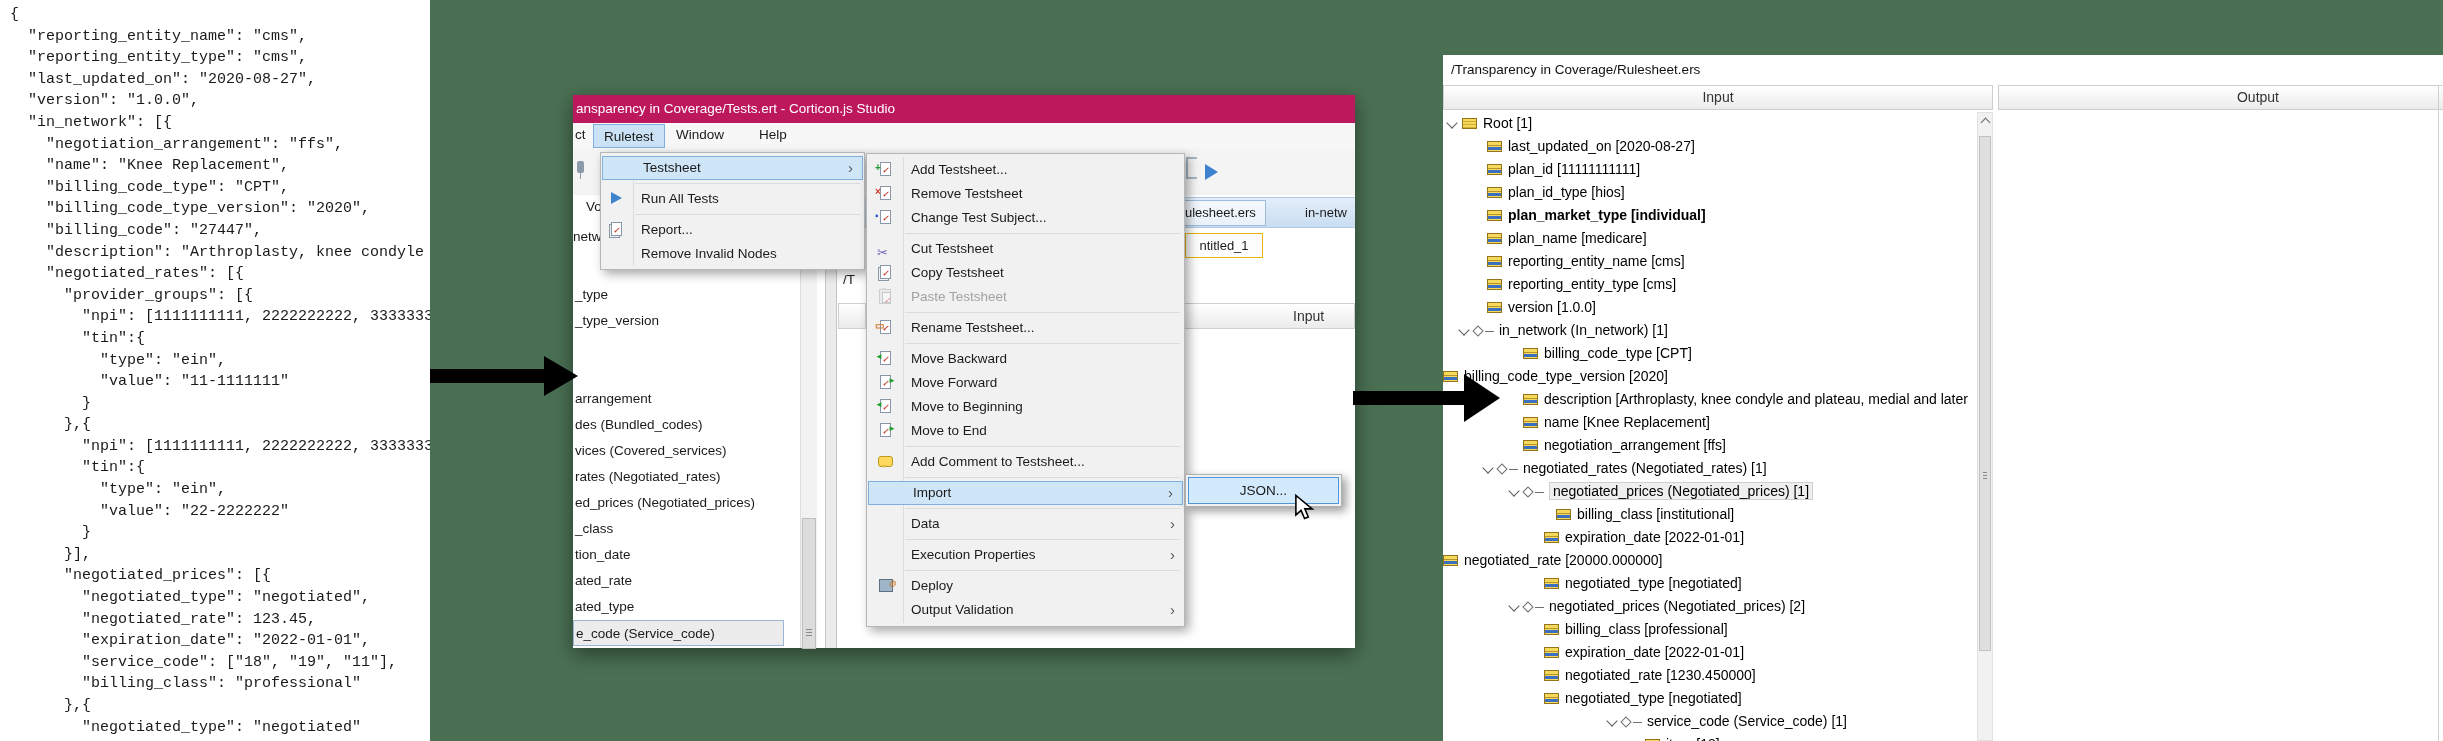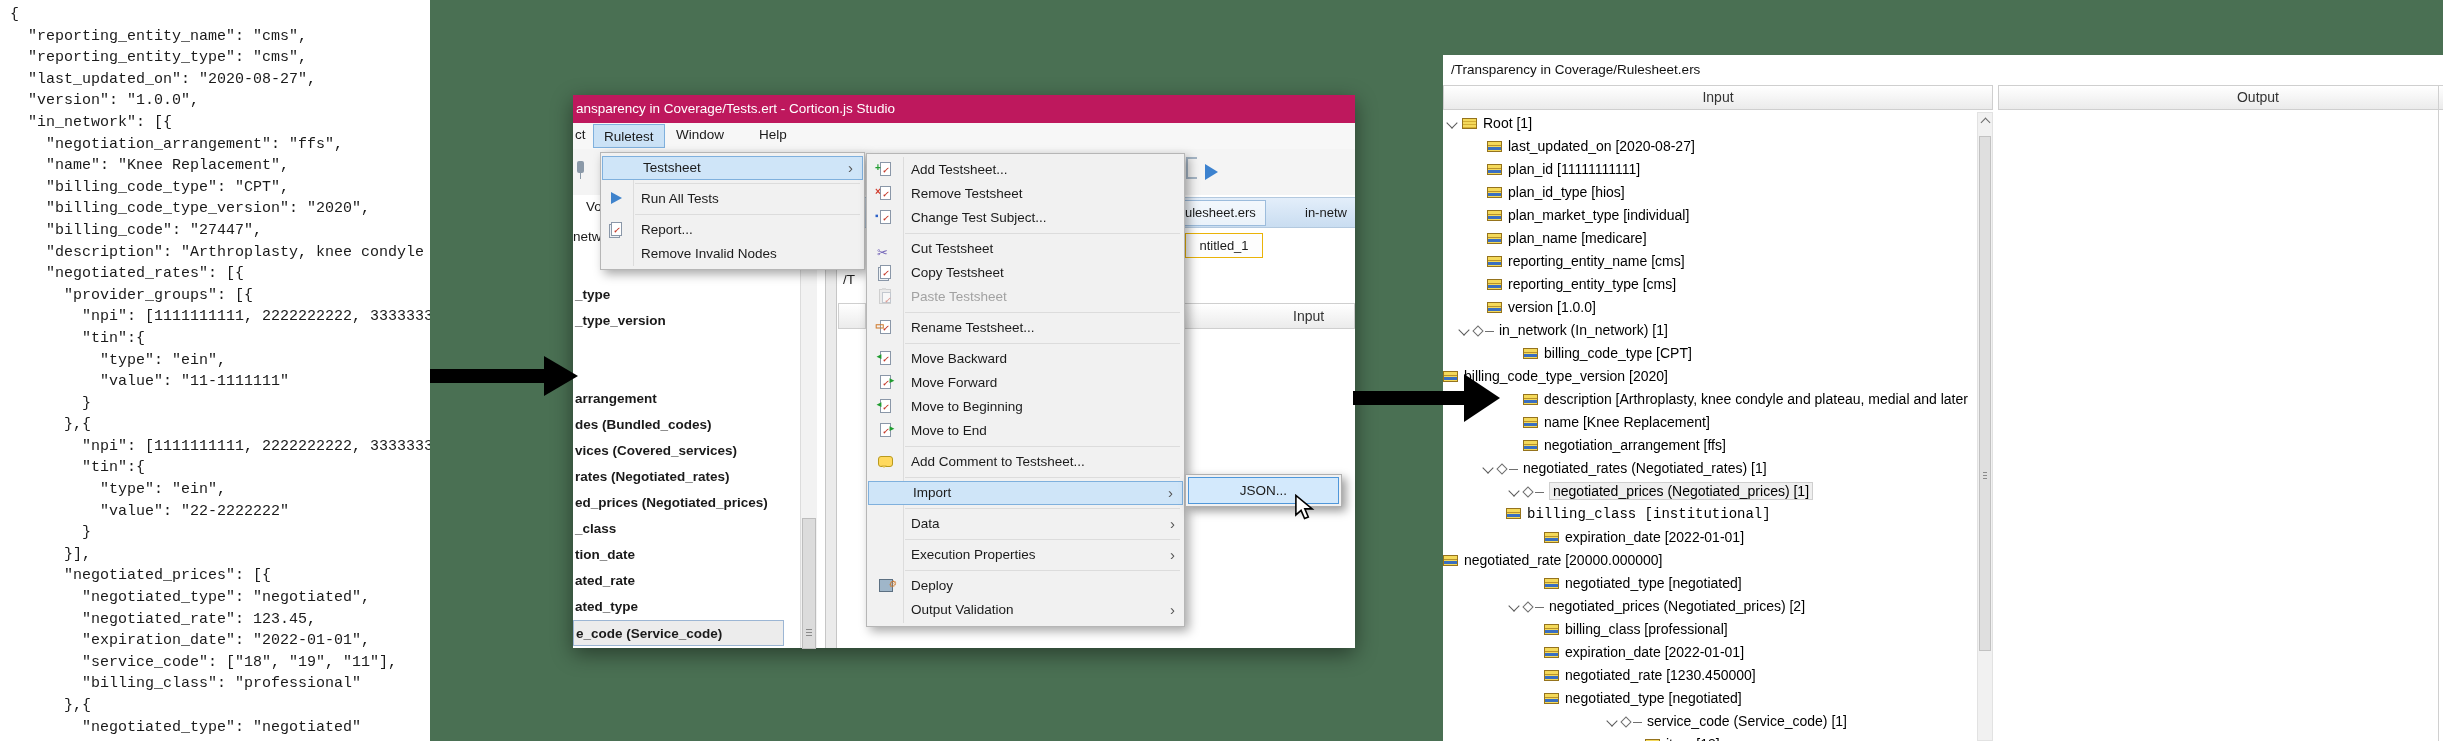--- a/index.html
+++ b/index.html
@@ -36,21 +36,21 @@
   #pin-frag{position:absolute;left:4px;top:12px;width:7px;height:12px;background:#8b99a8;border-radius:2px;}
   #pin-frag:after{content:"";position:absolute;left:3px;top:12px;width:1px;height:6px;background:#8b99a8;}
   #tb-frag{position:absolute;left:613px;top:8px;width:9px;height:18px;border-left:2px solid #a6b6c6;border-top:2px solid #a6b6c6;border-bottom:2px solid #a6b6c6;}
   #run-btn{position:absolute;left:632px;top:15px;width:0;height:0;border-left:13px solid #3c82cf;
            border-top:8px solid transparent;border-bottom:8px solid transparent;}
 
   #vocab{position:absolute;left:0;top:100px;width:227px;height:453px;background:#fff;overflow:hidden;}
   .vfrag{position:absolute;font-size:13.5px;color:#1a1a1a;}
   #vf1{left:13px;top:4px;}
   #vf2{left:0px;top:34px;}
-  #vocab-list{position:absolute;left:0;top:87px;right:16px;font-weight:bold;}
+  #vocab-list{position:absolute;left:0;top:87px;right:16px;}
   .vrow{height:26px;line-height:26px;font-size:13.5px;color:#1a1a1a;padding-left:2px;white-space:nowrap;box-sizing:border-box;}
   .vsel{background:#ececec;border:1px solid #9cb6d4;}
   #vocab-scroll{position:absolute;left:227px;top:100px;width:17px;height:453px;background:#f2f2f2;border-left:1px solid #dcdcdc;box-sizing:border-box;}
   #vthumb{position:absolute;left:1px;right:1px;top:323px;height:129px;background:#dcdcdc;border:1px solid #bdbdbd;}
   .grip{position:absolute;left:3px;right:3px;height:5px;border-top:1px solid #8a8a8a;border-bottom:1px solid #8a8a8a;}
   .grip:after{content:"";position:absolute;left:0;right:0;top:2px;height:1px;background:#8a8a8a;}
   #vthumb .grip{top:110px;}
   #sash{position:absolute;left:252px;top:100px;width:12px;height:453px;background:#ebebeb;
         border-left:1px solid #c6c6c6;border-right:1px solid #c6c6c6;box-sizing:border-box;}
 
@@ -338,34 +338,34 @@
       <span>Input</span>
     </div>
     <div id="col-output" class="colhdr">
       <span>Output</span>
     </div>
     <div id="tree">
         <div class="trow" style="padding-left: 5px;"><span class="tchev"></span><span class="tico ent"></span><span class="tlabel">Root [1]</span></div>
         <div class="trow" style="padding-left: 44px;"><span class="tico att"></span><span class="tlabel">last_updated_on [2020-08-27]</span></div>
         <div class="trow" style="padding-left: 44px;"><span class="tico att"></span><span class="tlabel">plan_id [11111111111]</span></div>
         <div class="trow" style="padding-left: 44px;"><span class="tico att"></span><span class="tlabel">plan_id_type [hios]</span></div>
-        <div class="trow" style="padding-left: 44px;"><span class="tico att"></span><span class="tlabel">plan_market_type [individual]</span></div>
+        <div class="trow" style="padding-left: 44px; font-weight: bold;"><span class="tico att"></span><span class="tlabel">plan_market_type [individual]</span></div>
         <div class="trow" style="padding-left: 44px;"><span class="tico att"></span><span class="tlabel">plan_name [medicare]</span></div>
         <div class="trow" style="padding-left: 44px;"><span class="tico att"></span><span class="tlabel">reporting_entity_name [cms]</span></div>
         <div class="trow" style="padding-left: 44px;"><span class="tico att"></span><span class="tlabel">reporting_entity_type [cms]</span></div>
         <div class="trow" style="padding-left: 44px;"><span class="tico att"></span><span class="tlabel">version [1.0.0]</span></div>
         <div class="trow" style="padding-left: 17px;"><span class="tchev"></span><span class="dia"></span><span class="ddash"></span><span class="tlabel">in_network (In_network) [1]</span></div>
         <div class="trow" style="padding-left: 80px;"><span class="tico att"></span><span class="tlabel">billing_code_type [CPT]</span></div>
         <div class="trow" style=""><span class="tico att"></span><span class="tlabel">billing_code_type_version [2020]</span></div>
         <div class="trow" style="padding-left: 80px;"><span class="tico att"></span><span class="tlabel">description [Arthroplasty, knee condyle and plateau, medial and later</span></div>
         <div class="trow" style="padding-left: 80px;"><span class="tico att"></span><span class="tlabel">name [Knee Replacement]</span></div>
         <div class="trow" style="padding-left: 80px;"><span class="tico att"></span><span class="tlabel">negotiation_arrangement [ffs]</span></div>
         <div class="trow" style="padding-left: 41px;"><span class="tchev"></span><span class="dia"></span><span class="ddash"></span><span class="tlabel">negotiated_rates (Negotiated_rates) [1]</span></div>
         <div class="trow" style="padding-left: 67px;"><span class="tchev"></span><span class="dia"></span><span class="ddash"></span><span class="tlabel chip">negotiated_prices (Negotiated_prices) [1]</span></div>
-        <div class="trow" style="padding-left: 63px; font-family: Liberation Mono, monospace;"><span class="tico att"></span><span class="tlabel">billing_class [institutional]</span></div>
+        <div class="trow" style="padding-left: 113px;"><span class="tico att"></span><span class="tlabel">billing_class [institutional]</span></div>
         <div class="trow" style="padding-left: 101px;"><span class="tico att"></span><span class="tlabel">expiration_date [2022-01-01]</span></div>
         <div class="trow" style=""><span class="tico att"></span><span class="tlabel">negotiated_rate [20000.000000]</span></div>
         <div class="trow" style="padding-left: 101px;"><span class="tico att"></span><span class="tlabel">negotiated_type [negotiated]</span></div>
         <div class="trow" style="padding-left: 67px;"><span class="tchev"></span><span class="dia"></span><span class="ddash"></span><span class="tlabel">negotiated_prices (Negotiated_prices) [2]</span></div>
         <div class="trow" style="padding-left: 101px;"><span class="tico att"></span><span class="tlabel">billing_class [professional]</span></div>
         <div class="trow" style="padding-left: 101px;"><span class="tico att"></span><span class="tlabel">expiration_date [2022-01-01]</span></div>
         <div class="trow" style="padding-left: 101px;"><span class="tico att"></span><span class="tlabel">negotiated_rate [1230.450000]</span></div>
         <div class="trow" style="padding-left: 101px;"><span class="tico att"></span><span class="tlabel">negotiated_type [negotiated]</span></div>
         <div class="trow" style="padding-left: 165px;"><span class="tchev"></span><span class="dia"></span><span class="ddash"></span><span class="tlabel">service_code (Service_code) [1]</span></div>
         <div class="trow" style="padding-left: 202px;"><span class="tico att"></span><span class="tlabel">item [18]</span></div>

